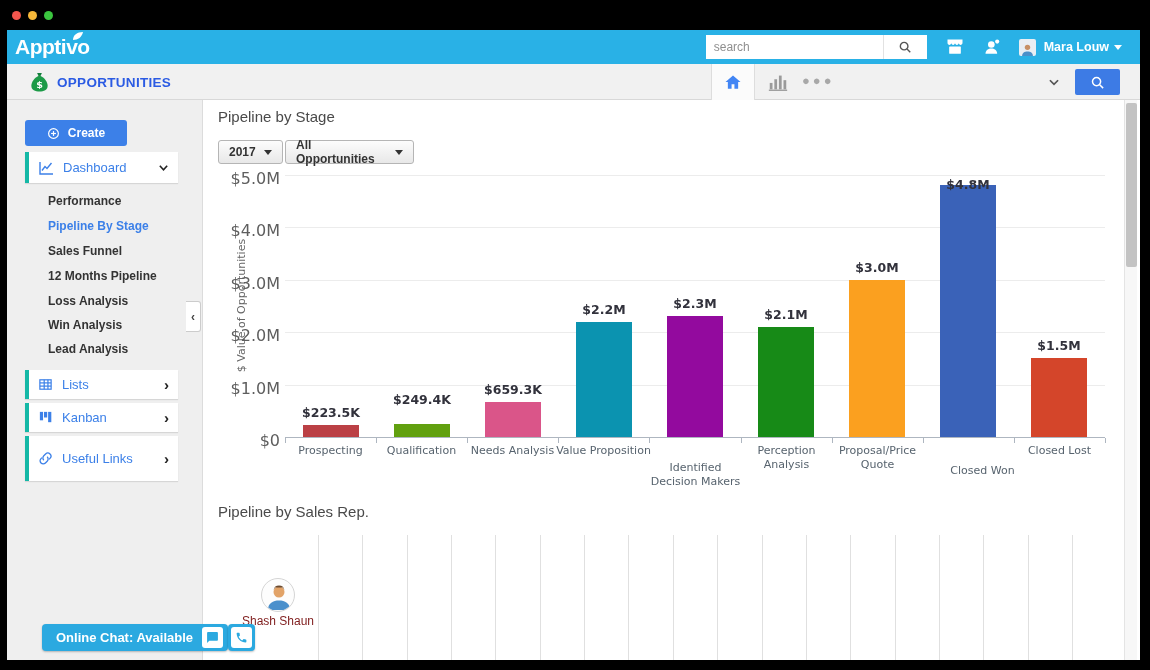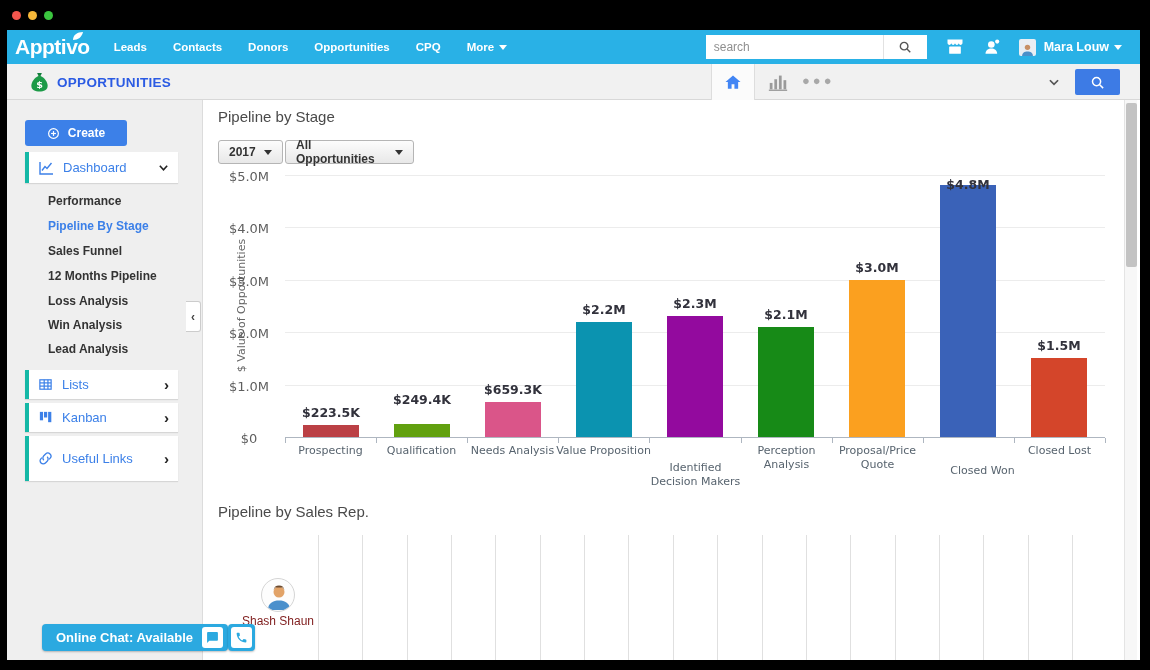--- a/index.html
+++ b/index.html
@@ -82,21 +82,21 @@
   .main { position:absolute; left:196px; top:70px; width:921px; height:560px; background:#fff; }
   .sec-title { position:absolute; font-size:15px; color:#4a4a4a; }
   .filter-btn { position:absolute; top:40px; height:24px; border:1px solid #b5b5b5;
                 border-radius:3px; background:linear-gradient(#fcfcfc,#e8e8e8);
                 font-size:12px; font-weight:700; color:#333; display:flex; align-items:center;
                 justify-content:center; gap:8px; padding:0 10px; cursor:pointer; }
 
   .chartfont { font-family:"DejaVu Sans", sans-serif; }
   .ygrid { position:absolute; left:82px; width:820px; height:1px; background:#ececec; }
   .xaxis { position:absolute; left:82px; width:820px; height:1px; background:#aeb6c0; top:337px; }
-  .ytick-lbl { position:absolute; left:15px; width:62px; text-align:center; font-size:13px;
+  .ytick-lbl { position:absolute; left:15px; width:62px; text-align:right; font-size:16px;
                color:#5e5e5e; }
   .ytitle { position:absolute; left:-62px; top:199px; width:200px; text-align:center;
             font-size:11px; color:#666; transform:rotate(-90deg); }
   .bar { position:absolute; width:56px; cursor:pointer; }
   .bar-lbl { position:absolute; width:100px; text-align:center; font-size:12.5px;
              font-weight:700; color:#32323c; }
   .xtick { position:absolute; width:1px; height:5px; background:#aeb6c0; top:338px; }
   .cat-lbl { position:absolute; width:95px; text-align:center; font-size:11px;
              color:#57636e; line-height:1.3; top:344px; }
   .grid2 { position:absolute; width:1px; height:125px; top:435px; background:#e0e0e0; }
@@ -135,28 +135,20 @@
 
 <div class="window">
 
   <div class="navbar">
     <div class="brand">
       <span>Apptivo</span>
       <svg class="leaf" width="12" height="10" viewBox="0 0 12 10">
         <path d="M1 9 C1 4 5 1 11 1 C10 6 6 9 1 9 Z" fill="#fff"></path>
       </svg>
     </div>
-    <div class="nav-links" id="nav-links">
-        <span class="nav-link">Leads</span>
-        <span class="nav-link">Contacts</span>
-        <span class="nav-link">Donors</span>
-        <span class="nav-link">Opportunities</span>
-        <span class="nav-link">CPQ</span>
-        <span class="nav-link"><span>More</span><span class="caret"></span></span>
-      </div>
     <div class="nav-right">
       <input class="nav-search" placeholder="search" style="">
       <div class="nav-search-btn">
         <svg width="14" height="14" viewBox="0 0 24 24" fill="none" stroke="#555" stroke-width="2.4">
           <circle cx="10.5" cy="10.5" r="6.5"></circle>
             <line x1="15.5" y1="15.5" x2="21" y2="21"></line>
         </svg>
       </div>
       <div class="nav-ic">
         <svg width="22" height="20" viewBox="0 0 24 24" fill="#fff">

